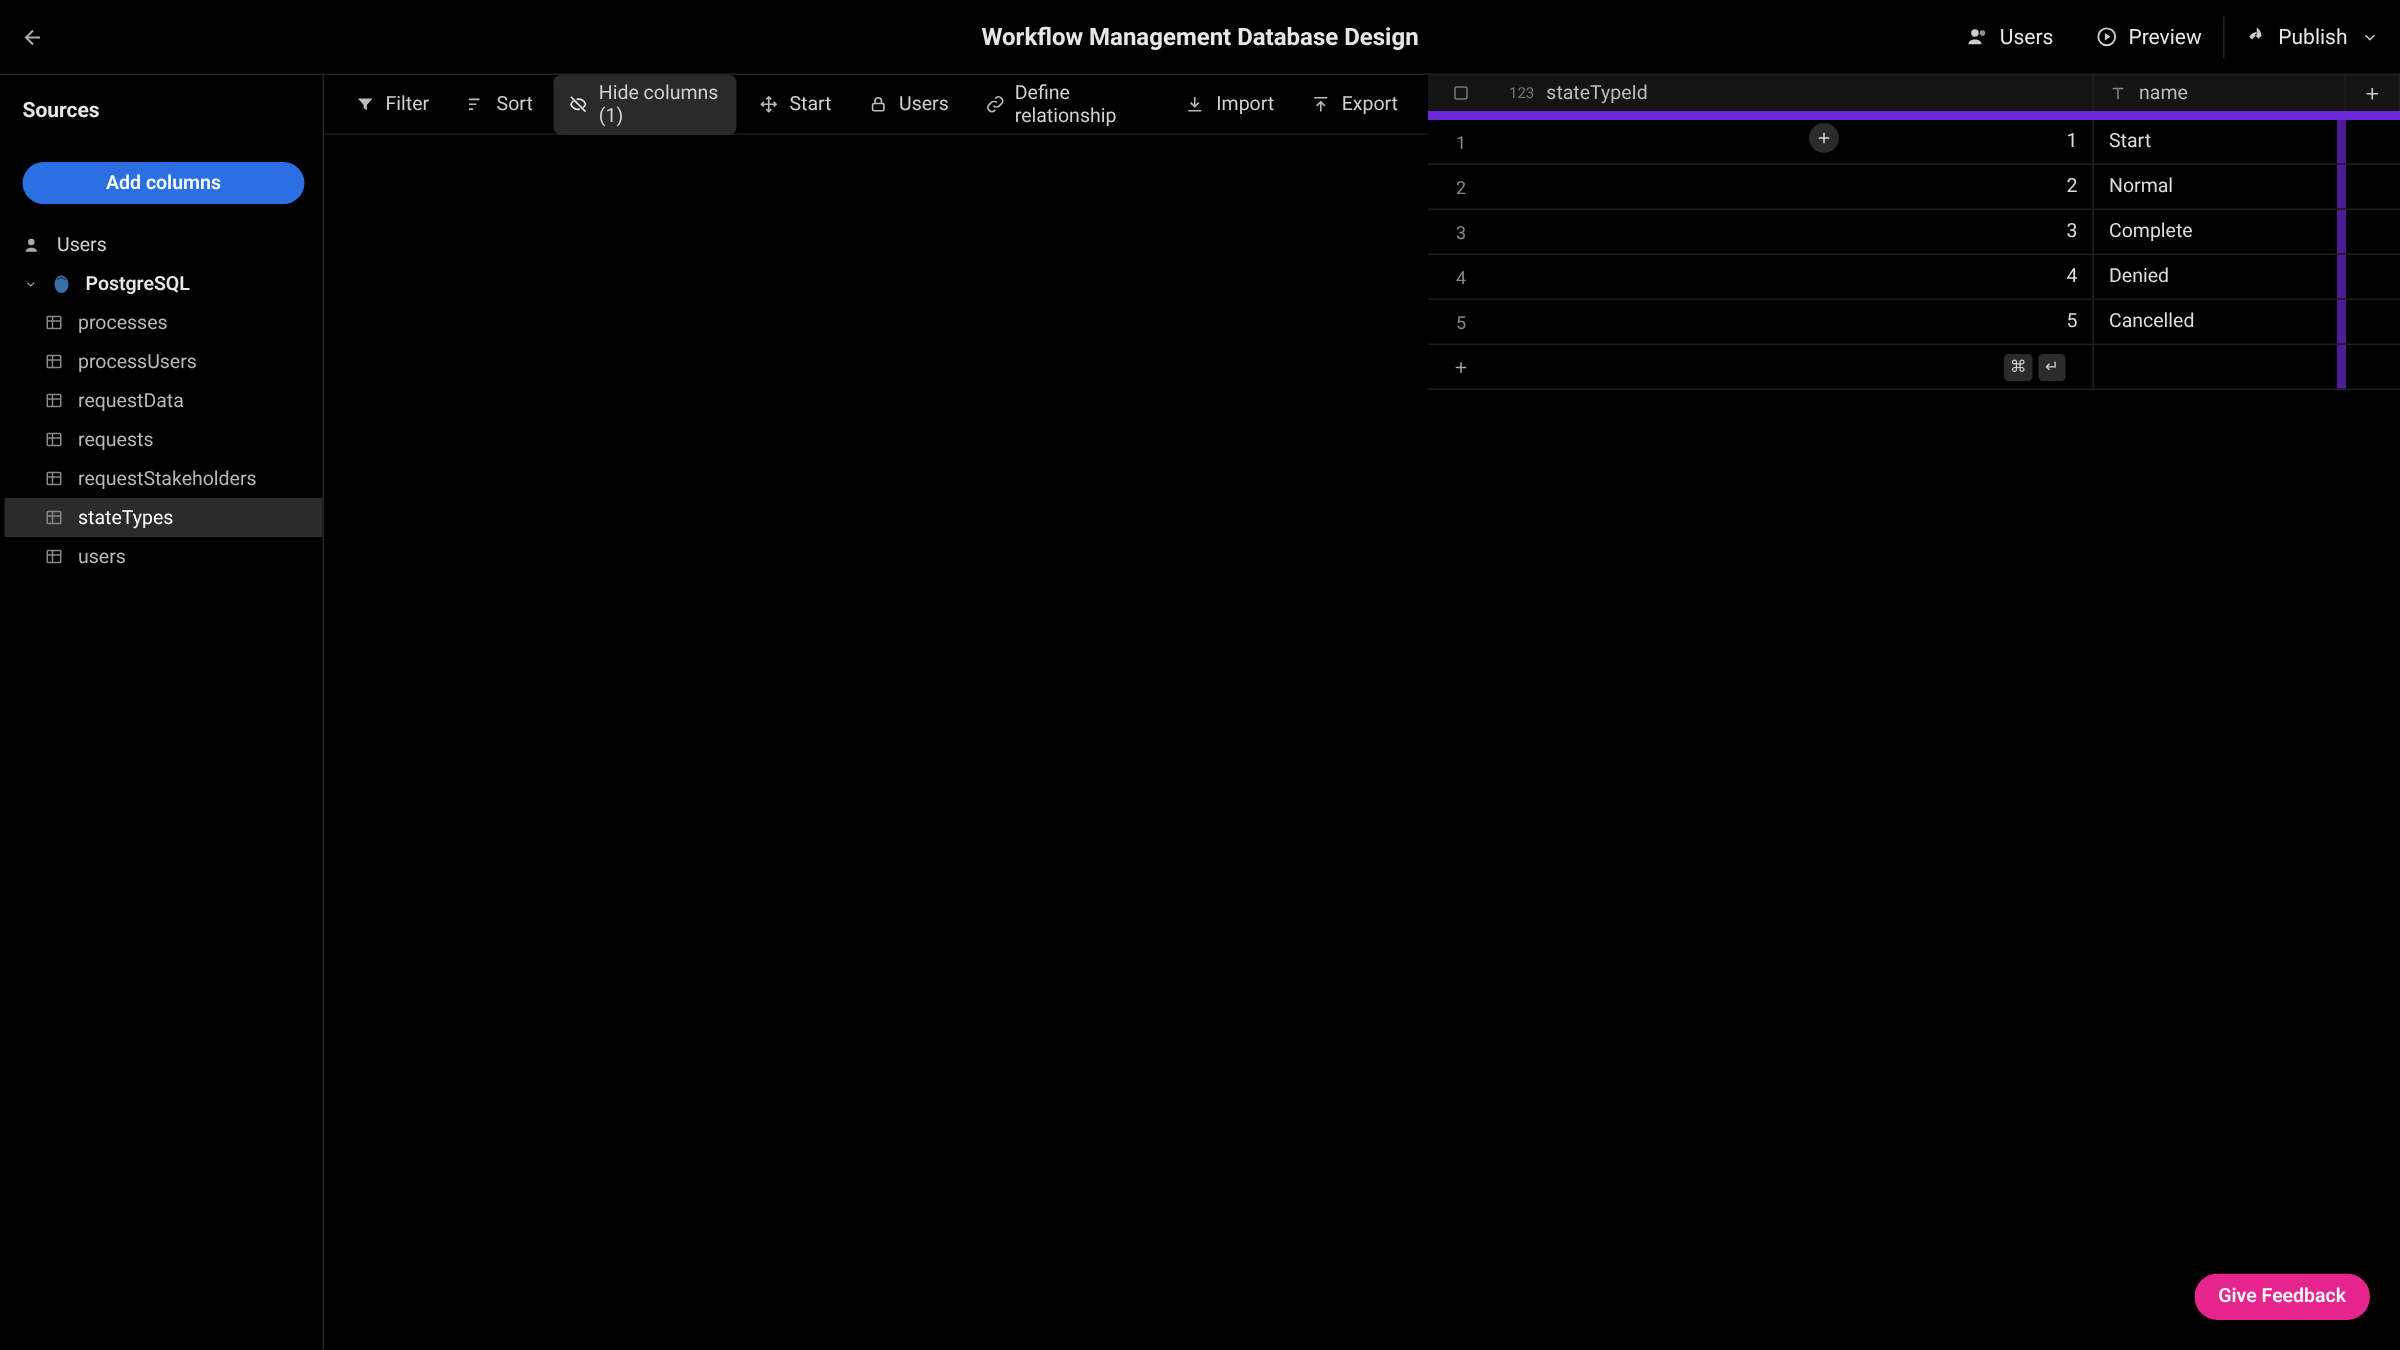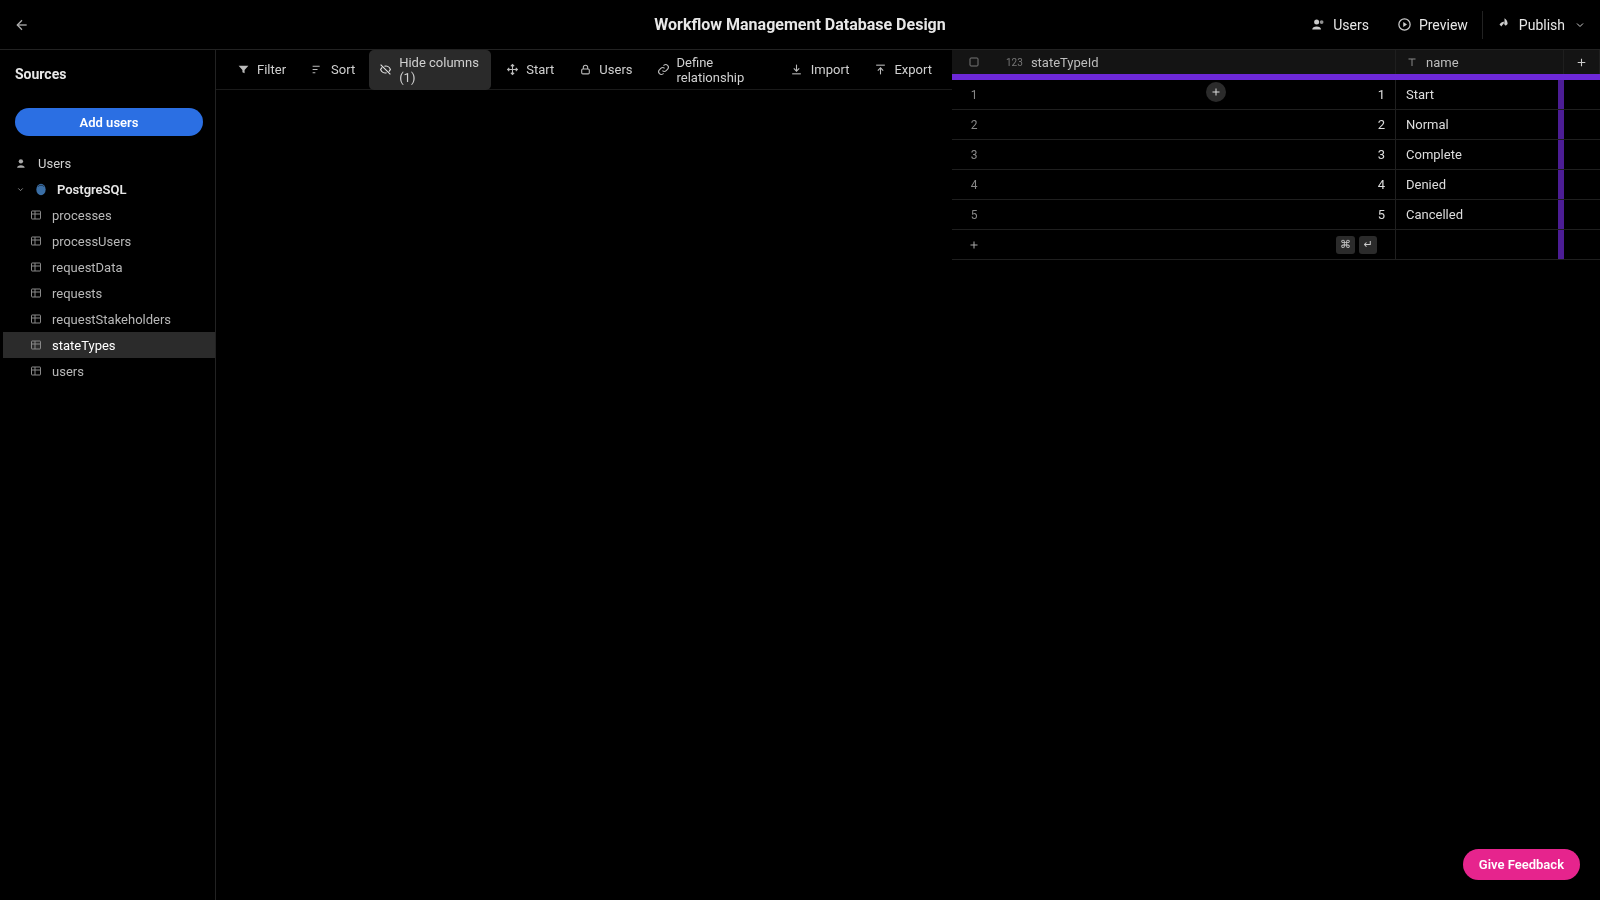--- a/index.html
+++ b/index.html
@@ -97,21 +97,21 @@
       <svg class="chev" width="12" height="12" viewBox="0 0 24 24" fill="none" stroke="#ccc" stroke-width="2">
           <path d="M6 9l6 6 6-6"></path>
         </svg>
     </div>
   </div>
 </div>
 
 <div class="body">
   <div class="sidebar">
     <div class="sb-head">Sources</div>
-    <div class="add-btn">Add users</div>
+    <div class="add-btn">Add columns</div>
 
     <div class="sb-item dim">
       <span class="ico">
         <svg width="13" height="13" viewBox="0 0 24 24" fill="#aaa">
             <circle cx="9" cy="8" r="4"></circle>
             <path d="M2 20c0-3 3-5 7-5s7 2 7 5"></path>
           </svg>
       </span>
       <span>Users</span>
     </div>

